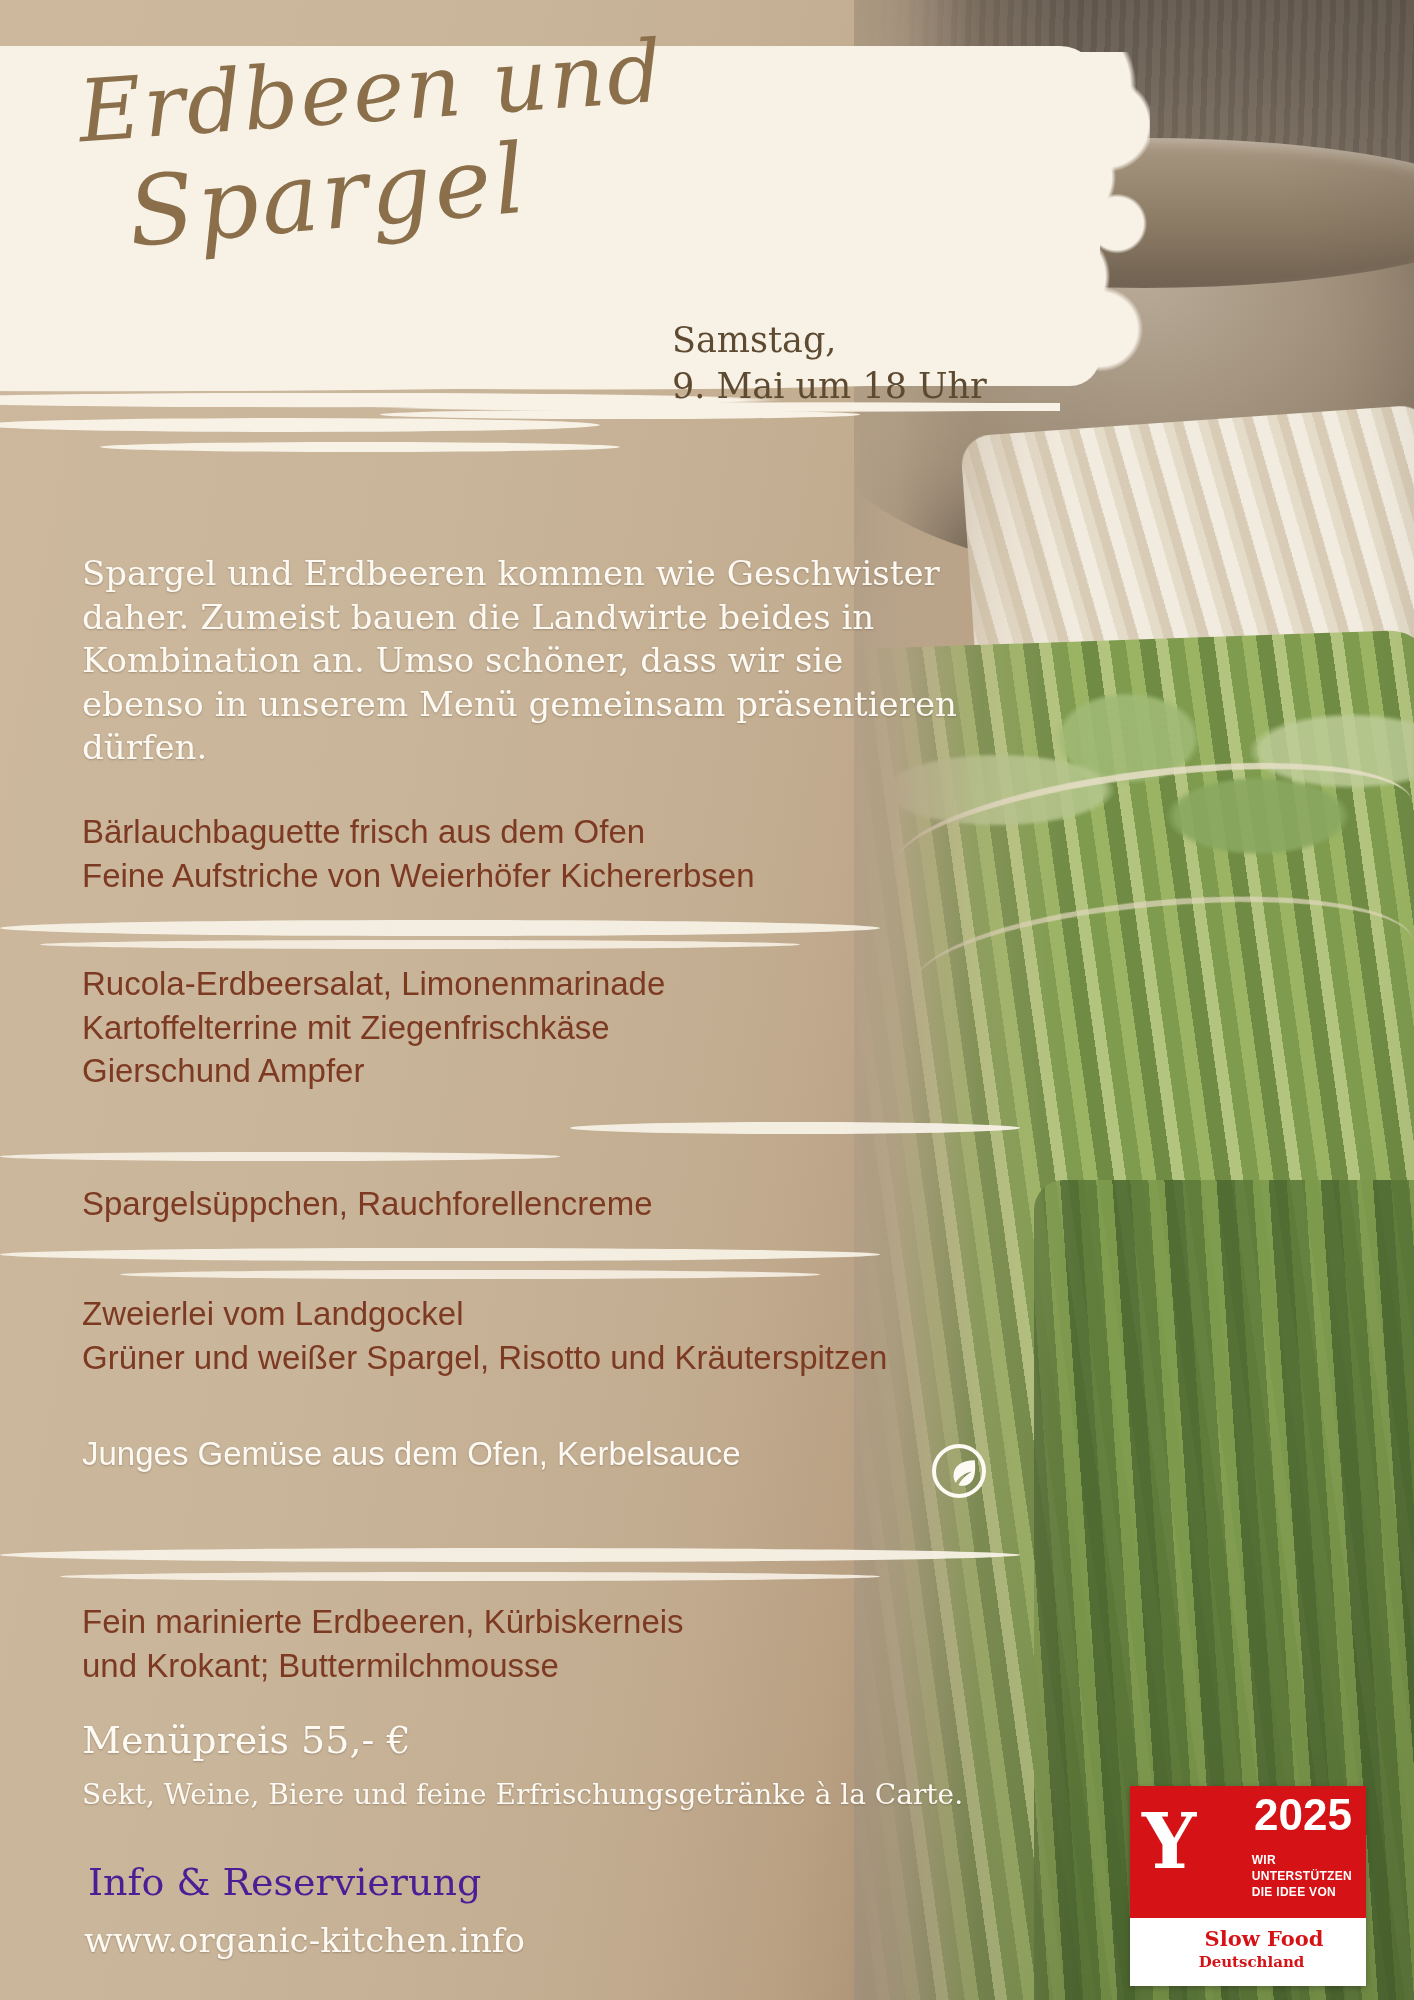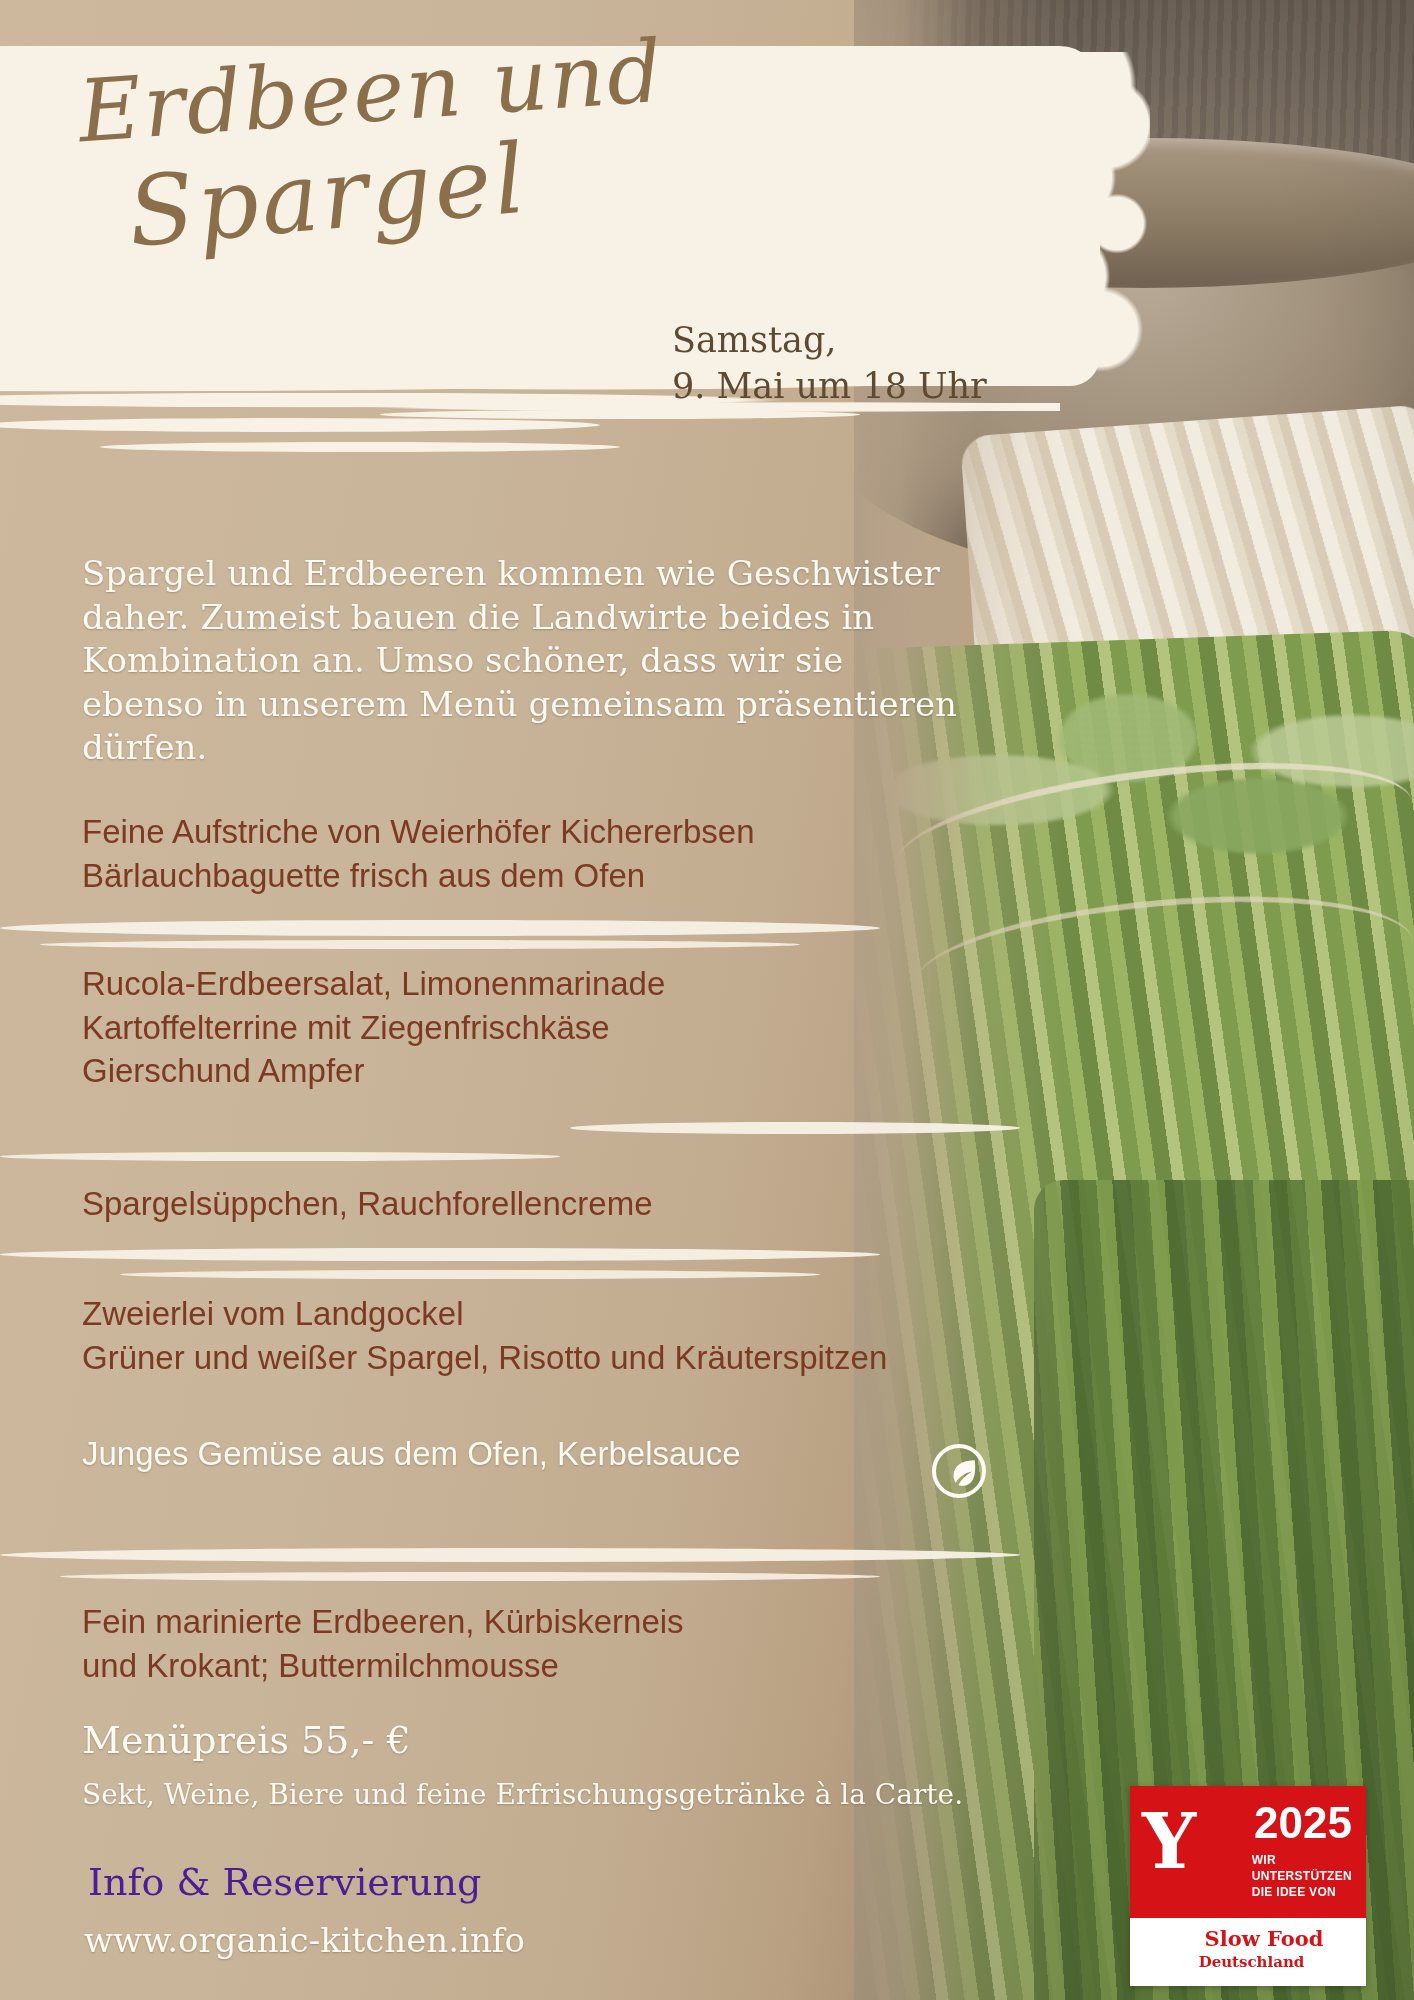--- a/index.html
+++ b/index.html
@@ -316,21 +316,21 @@
   .sf-red {
     position: absolute;
     top: 0; left: 0; right: 0;
     height: 132px;
     background: #d51317;
     color: #fff;
   }
   .sf-year {
     position: absolute;
     right: 14px;
-    top: 12px;
+    top: 4px;
     font-size: 44px;
     font-weight: bold;
     font-family: "Liberation Sans", sans-serif;
   }
   .sf-lines {
     position: absolute;
     right: 14px;
     top: 66px;
     font-size: 12px;
     font-weight: bold;
@@ -406,22 +406,22 @@
   </div>
 
   <div class="date">
     <div>Samstag,</div>
     <div>9. Mai um 18 Uhr</div>
   </div>
 
   <div class="intro">Spargel und Erdbeeren kommen wie Geschwister daher. Zumeist bauen die Landwirte beides in Kombination an. Umso schöner, dass wir sie ebenso in unserem Menü gemeinsam präsentieren dürfen.</div>
 
   <div class="course red" style="top:810px;">
+    <div>Bärlauchbaguette frisch aus dem Ofen</div>
     <div>Feine Aufstriche von Weierhöfer Kichererbsen</div>
-    <div>Bärlauchbaguette frisch aus dem Ofen</div>
   </div>
 
   <div class="divider" style="left:0; top:920px; width:880px;"></div>
   <div class="divider thin" style="left:40px; top:940px; width:760px;"></div>
 
   <div class="course red" style="top:962px;">
     <div>Rucola-Erdbeersalat, Limonenmarinade</div>
     <div>Kartoffelterrine mit Ziegenfrischkäse</div>
     <div>Gierschund Ampfer</div>
   </div>

